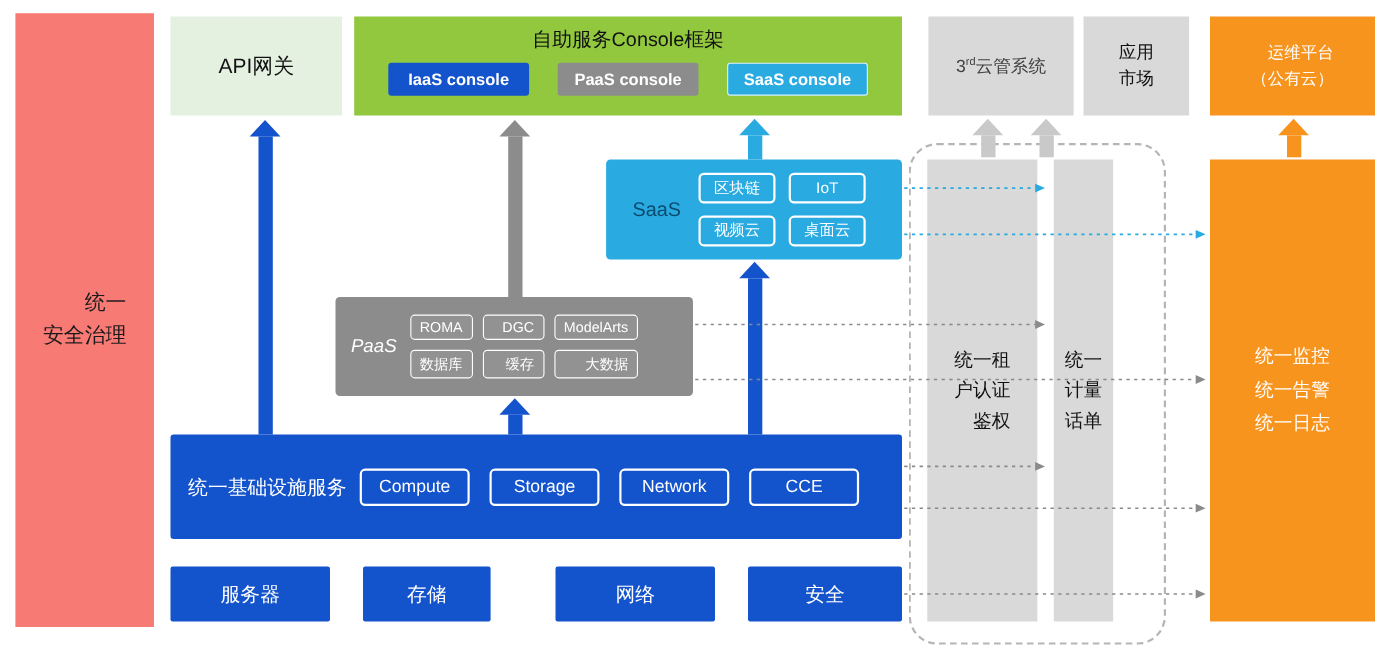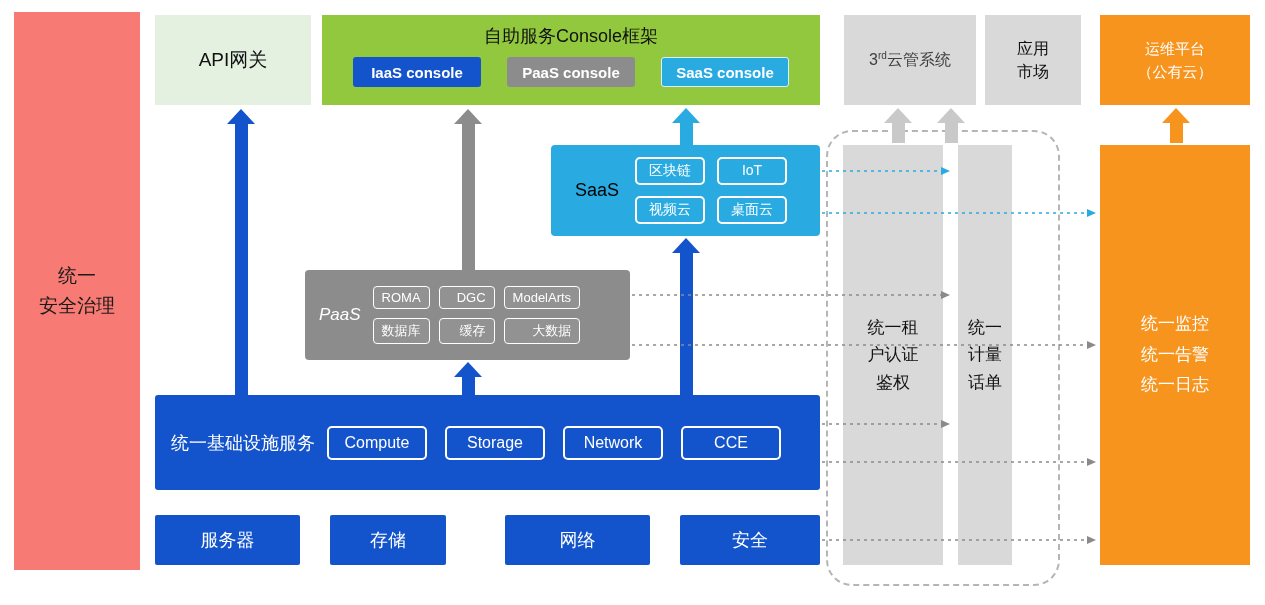--- a/index.html
+++ b/index.html
@@ -1,40 +1,40 @@
 <!DOCTYPE html>
 <html><head>
 <meta charset="utf-8">
 <style>
   * { box-sizing: border-box; }
   html, body { margin: 0; padding: 0; background: #fff; }
   body { font-family: "Liberation Sans", "DejaVu Sans", sans-serif; }
   .canvas { position: relative; width: 1265px; height: 605px; background: #fff; overflow: hidden; }
   .abs { position: absolute; }
   .flexc { display: flex; align-items: center; justify-content: center; }
-  .pre { white-space: pre-line; text-align: center; }
+  .pre { white-space: pre-line; text-align: right; }
 
   
   .red-bar      { left: 14px;   top: 12px;  width: 126px; height: 558px; background: #f87a74; color: #1a1a1a; font-size: 19px; line-height: 1.6; }
   .api-box      { left: 155px;  top: 15px;  width: 156px; height: 90px;  background: #e4f1e0; color: #111; font-size: 19px; }
   .console-box  { left: 322px;  top: 15px;  width: 498px; height: 90px;  background: #92c83e; }
   .console-title{ margin-top: 9px; text-align: center; color: #111; font-size: 18px; }
   .console-row  { display: flex; justify-content: center; gap: 26px; margin-top: 9px; font-weight: bold; }
   .console-chip { height: 30px; width: 128px; border-radius: 3px; color: #fff; font-size: 15px; display: flex; align-items: center; justify-content: center; }
   .chip-iaas    { background: #1353cb; }
   .chip-paas    { background: #8c8c8c; }
   .chip-saas    { background: #29abe2; border: 1px solid #d9f2ff; }
 
   .third-box    { left: 844px;  top: 15px;  width: 132px; height: 90px; background: #d9d9d9; color: #404040; font-size: 16px; }
   .third-box sup{ font-size: 10px; line-height: 0; }
   .market-box   { left: 985px;  top: 15px;  width: 96px;  height: 90px; background: #d9d9d9; color: #111; font-size: 16px; line-height: 1.45; }
   .om-box       { left: 1100px; top: 15px;  width: 150px; height: 90px; background: #f7941e; color: #fff; font-size: 15px; line-height: 1.55; }
 
   .saas-box     { left: 551px;  top: 145px; width: 269px; height: 91px; background: #29abe2; border-radius: 4px; display: flex; align-items: center; }
-  .saas-label   { color: #000000; font-size: 18px; padding: 0 16px 0 24px; }
+  .saas-label   { color: #0c4a6e; font-size: 18px; padding: 0 16px 0 24px; }
   .chip-grid2   { display: grid; grid-template-columns: max-content max-content; gap: 11px 12px; }
   .wchip        { border: 2px solid #fff; border-radius: 5px; color: #fff; text-align: center; padding: 3px 12px; font-size: 14px; min-width: 60px; }
 
   .paas-box     { left: 305px;  top: 270px; width: 325px; height: 90px; background: #8c8c8c; border-radius: 4px; display: flex; align-items: center; }
   .paas-label   { color: #fff; font-size: 17px; padding: 0 12px 0 14px; font-style: italic; }
   .chip-grid3   { display: grid; grid-template-columns: max-content max-content max-content; gap: 9px 9px; }
   .gchip        { border: 1.5px solid #fff; border-radius: 4px; color: #fff; text-align: right; padding: 3px 8px; font-size: 13px; min-width: 56px; background: rgba(255,255,255,0.06); }
 
   .infra-box    { left: 155px;  top: 395px; width: 665px; height: 95px; background: #1353cb; border-radius: 3px; display: flex; align-items: center; }
   .infra-label  { color: #fff; font-size: 18px; padding: 0 12px 0 16px; white-space: nowrap; }

